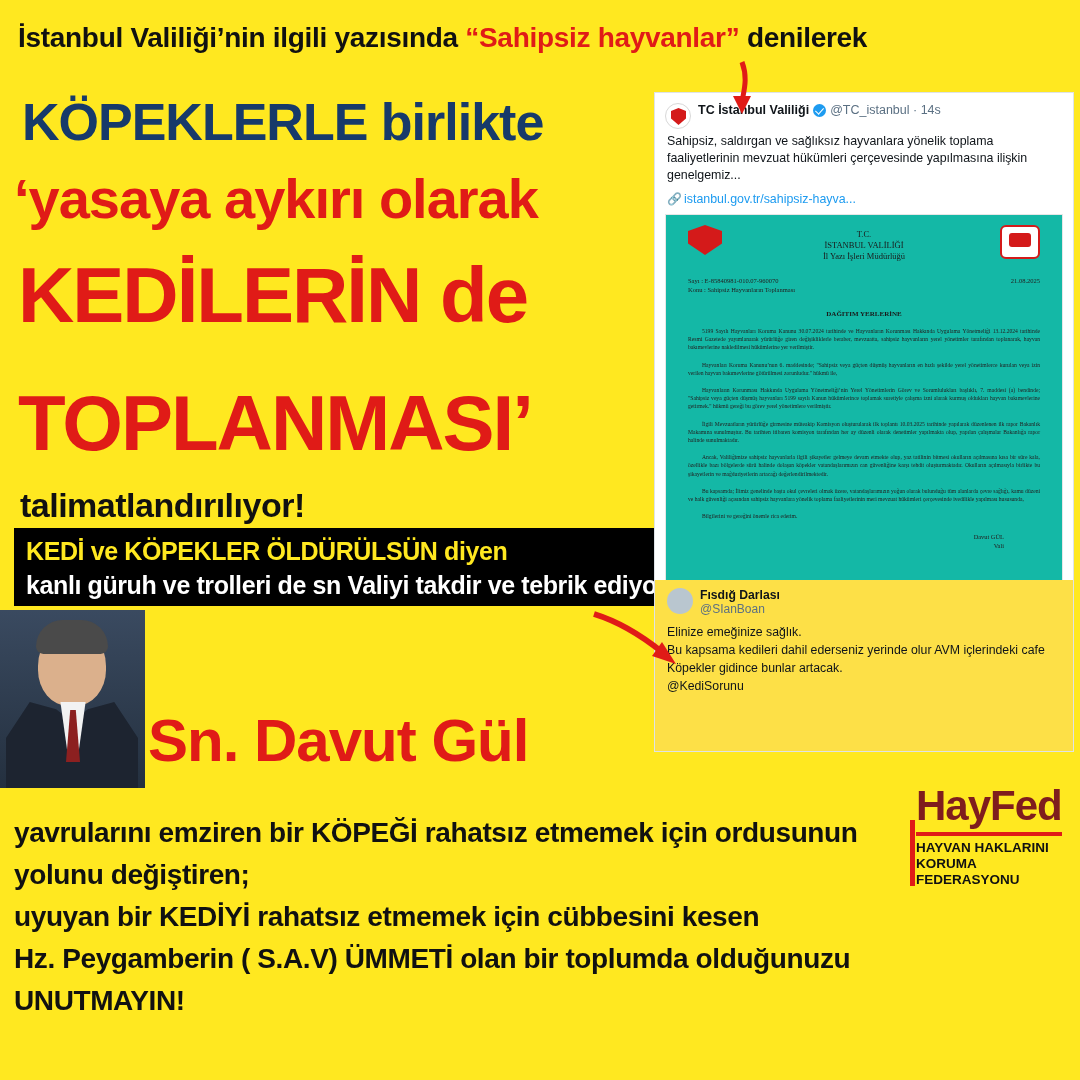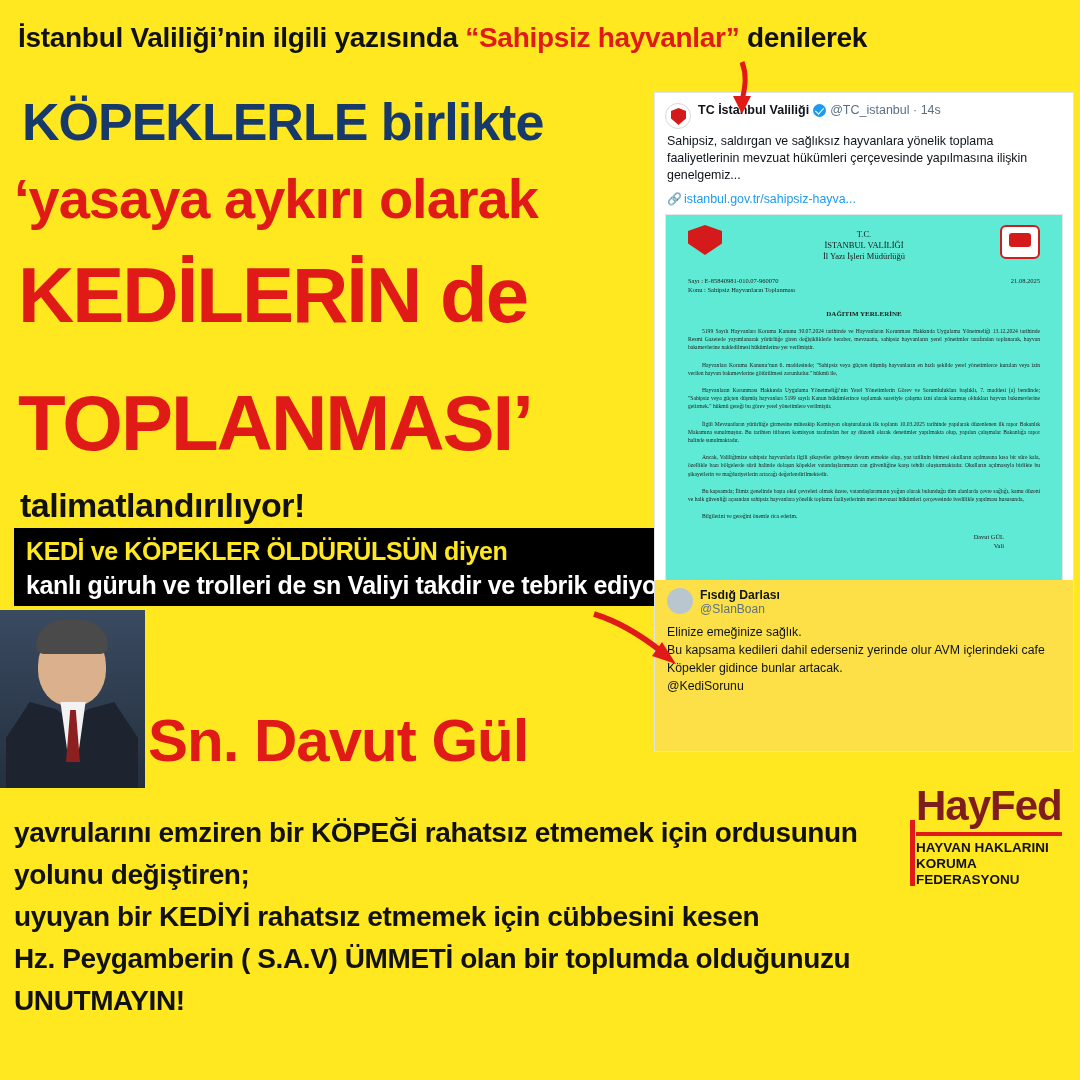--- a/index.html
+++ b/index.html
@@ -156,21 +156,21 @@
     display: flex; align-items: center; gap: 5px;
     padding: 2px 12px 8px 12px; font-size: 12.4px; color: #1d9bf0;
   }
   .tw-link .chain {
     display: inline-block; width: 12px; height: 12px; color: #5b7083;
     font-size: 12px; line-height: 12px;
   }
 
   
   .doc {
-    margin: 0 10px; height: 378px; background: #5eead4;
+    margin: 0 10px; height: 378px; background: #14b8a6;
     border: 1px solid #e6e6e6; position: relative; overflow: hidden;
     padding: 10px 22px;
   }
   .doc-logos { display: flex; justify-content: space-between; align-items: flex-start; }
   .doc-logo-l {
     width: 34px; height: 30px; background: #d41a1a;
     clip-path: polygon(50% 0%, 100% 20%, 100% 62%, 50% 100%, 0% 62%, 0% 20%);
   }
   .doc-logo-r {
     width: 40px; height: 34px; border-radius: 6px;

